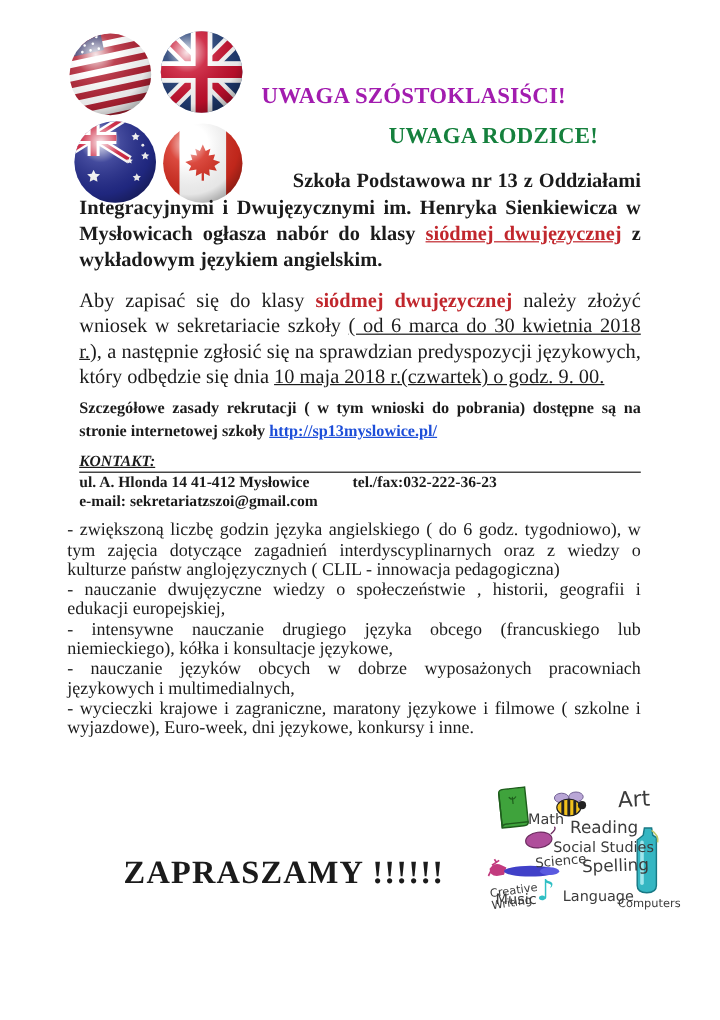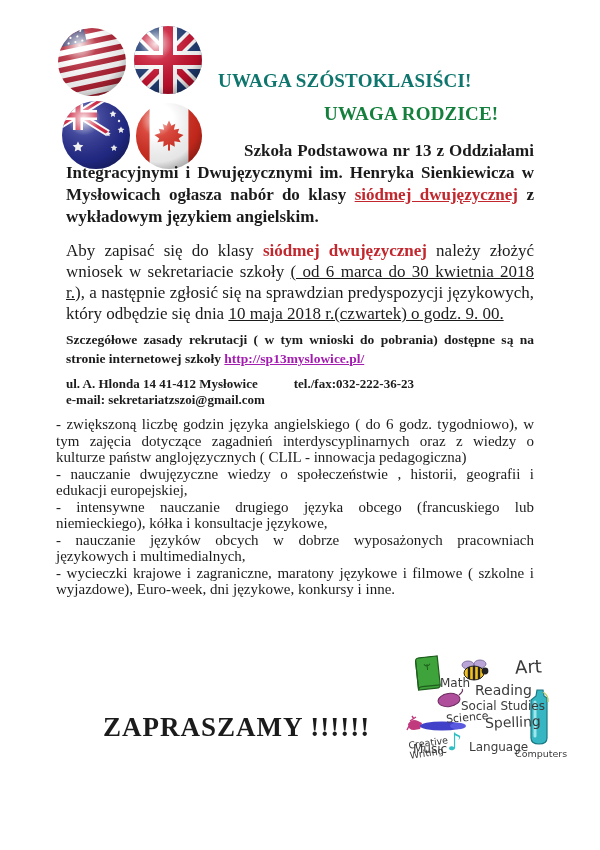--- a/index.html
+++ b/index.html
@@ -20,21 +20,21 @@
   .uwaga2{left:324px;top:103px;}
   
   .main{position:absolute;left:66px;top:140px;width:468px;}
   p{margin:0;}
   .intro{
     font-size:17px;line-height:22px;font-weight:bold;text-align:justify;
     text-indent:178px;
   }
   .enroll{font-size:17px;line-height:21px;text-align:justify;margin-top:12px;}
   .details{font-size:13.5px;line-height:19px;font-weight:bold;text-align:justify;margin-top:6px;}
-  .details a{color:#a21caf;text-decoration:underline;}
+  .details a{color:#1d4ed8;text-decoration:underline;}
   .red{font-weight:bold;}
   .u{text-decoration:underline;}
   .contact{margin-top:8px;font-size:13px;font-weight:bold;line-height:16px;}
   .contact-rule{border-bottom:1.5px solid #1b1b1b;padding-bottom:1px;}
   .kontakt-label{font-style:italic;}
   .phone{margin-left:36px;}
   .offer-heading{
     margin-top:28px;font-size:16.5px;font-weight:bold;text-decoration:underline;
     line-height:20px;
   }
@@ -208,32 +208,33 @@
         <rect x="55" y="0" width="15" height="70" fill="#D52B1E"></rect>
         <g fill="#D52B1E">
           <path transform="translate(35,34)" d="M0,-15 L2.5,-9.5 6.5,-11.5 5,-5.5 10.5,-6.5 9,-2 15,0 10,3.5 12,7.5 5.5,6.5 6,12 0,9 -6,12 -5.5,6.5 -12,7.5 -10,3.5 -15,0 -9,-2 -10.5,-6.5 -5,-5.5 -6.5,-11.5 -2.5,-9.5 Z"></path>
           <rect x="34" y="42" width="2" height="8"></rect>
         </g>
       </g>
       <circle cx="35" cy="35" r="34" fill="url(#ballShade)"></circle>
     </svg>
   </div>
 
-  <div class="uwaga uwaga1" style="color:#0f766e">UWAGA SZÓSTOKLASIŚCI!</div>
+  <div class="uwaga uwaga1" style="color:#a21caf">UWAGA SZÓSTOKLASIŚCI!</div>
   <div class="uwaga uwaga2" style="color:#15803d">UWAGA RODZICE!</div>
 
   <div class="main">
 
     <p class="intro"><span>Szkoła Podstawowa nr 13 z Oddziałami Integracyjnymi i Dwujęzycznymi  im. Henryka Sienkiewicza w Mysłowicach ogłasza nabór do klasy </span><span class="red u" style="color:#C1272D">siódmej dwujęzycznej</span><span> z wykładowym  językiem angielskim.</span></p>
 
     <p class="enroll"><span>Aby zapisać się do klasy </span><span class="red" style="color:#C1272D">siódmej dwujęzycznej</span><span> należy złożyć wniosek w sekretariacie szkoły </span><span class="u">( od 6 marca do 30 kwietnia 2018 r.</span><span>), a następnie zgłosić się na sprawdzian predyspozycji językowych, który odbędzie się dnia </span><span class="u">10 maja 2018 r.(czwartek) o godz. 9. 00. </span></p>
 
     <p class="details"><span>Szczegółowe zasady rekrutacji ( w tym wnioski do pobrania) dostępne są na stronie internetowej szkoły </span><a href="#">http://sp13myslowice.pl/</a></p>
 
     <div class="contact">
+      <div class="contact-rule"><span class="kontakt-label u">KONTAKT:</span></div>
       <div><span>ul.  A. Hlonda 14 41-412 Mysłowice</span><span class="phone">tel./fax:032-222-36-23</span></div>
       <div>e-mail: sekretariatzszoi@gmail.com</div>
     </div>
 
 
     <div class="offer-list">
       <p> -  zwiększoną liczbę godzin języka angielskiego   ( do 6  godz. tygodniowo), w tym zajęcia dotyczące zagadnień interdyscyplinarnych oraz z wiedzy o kulturze państw  anglojęzycznych ( CLIL - innowacja  pedagogiczna)</p>
       <p>  - nauczanie dwujęzyczne wiedzy o społeczeństwie , historii,   geografii i edukacji  europejskiej,</p>
       <p>   -   intensywne nauczanie drugiego języka obcego (francuskiego lub niemieckiego),  kółka i  konsultacje językowe,</p>
       <p>-  nauczanie języków obcych w dobrze wyposażonych pracowniach językowych i  multimedialnych,</p>

